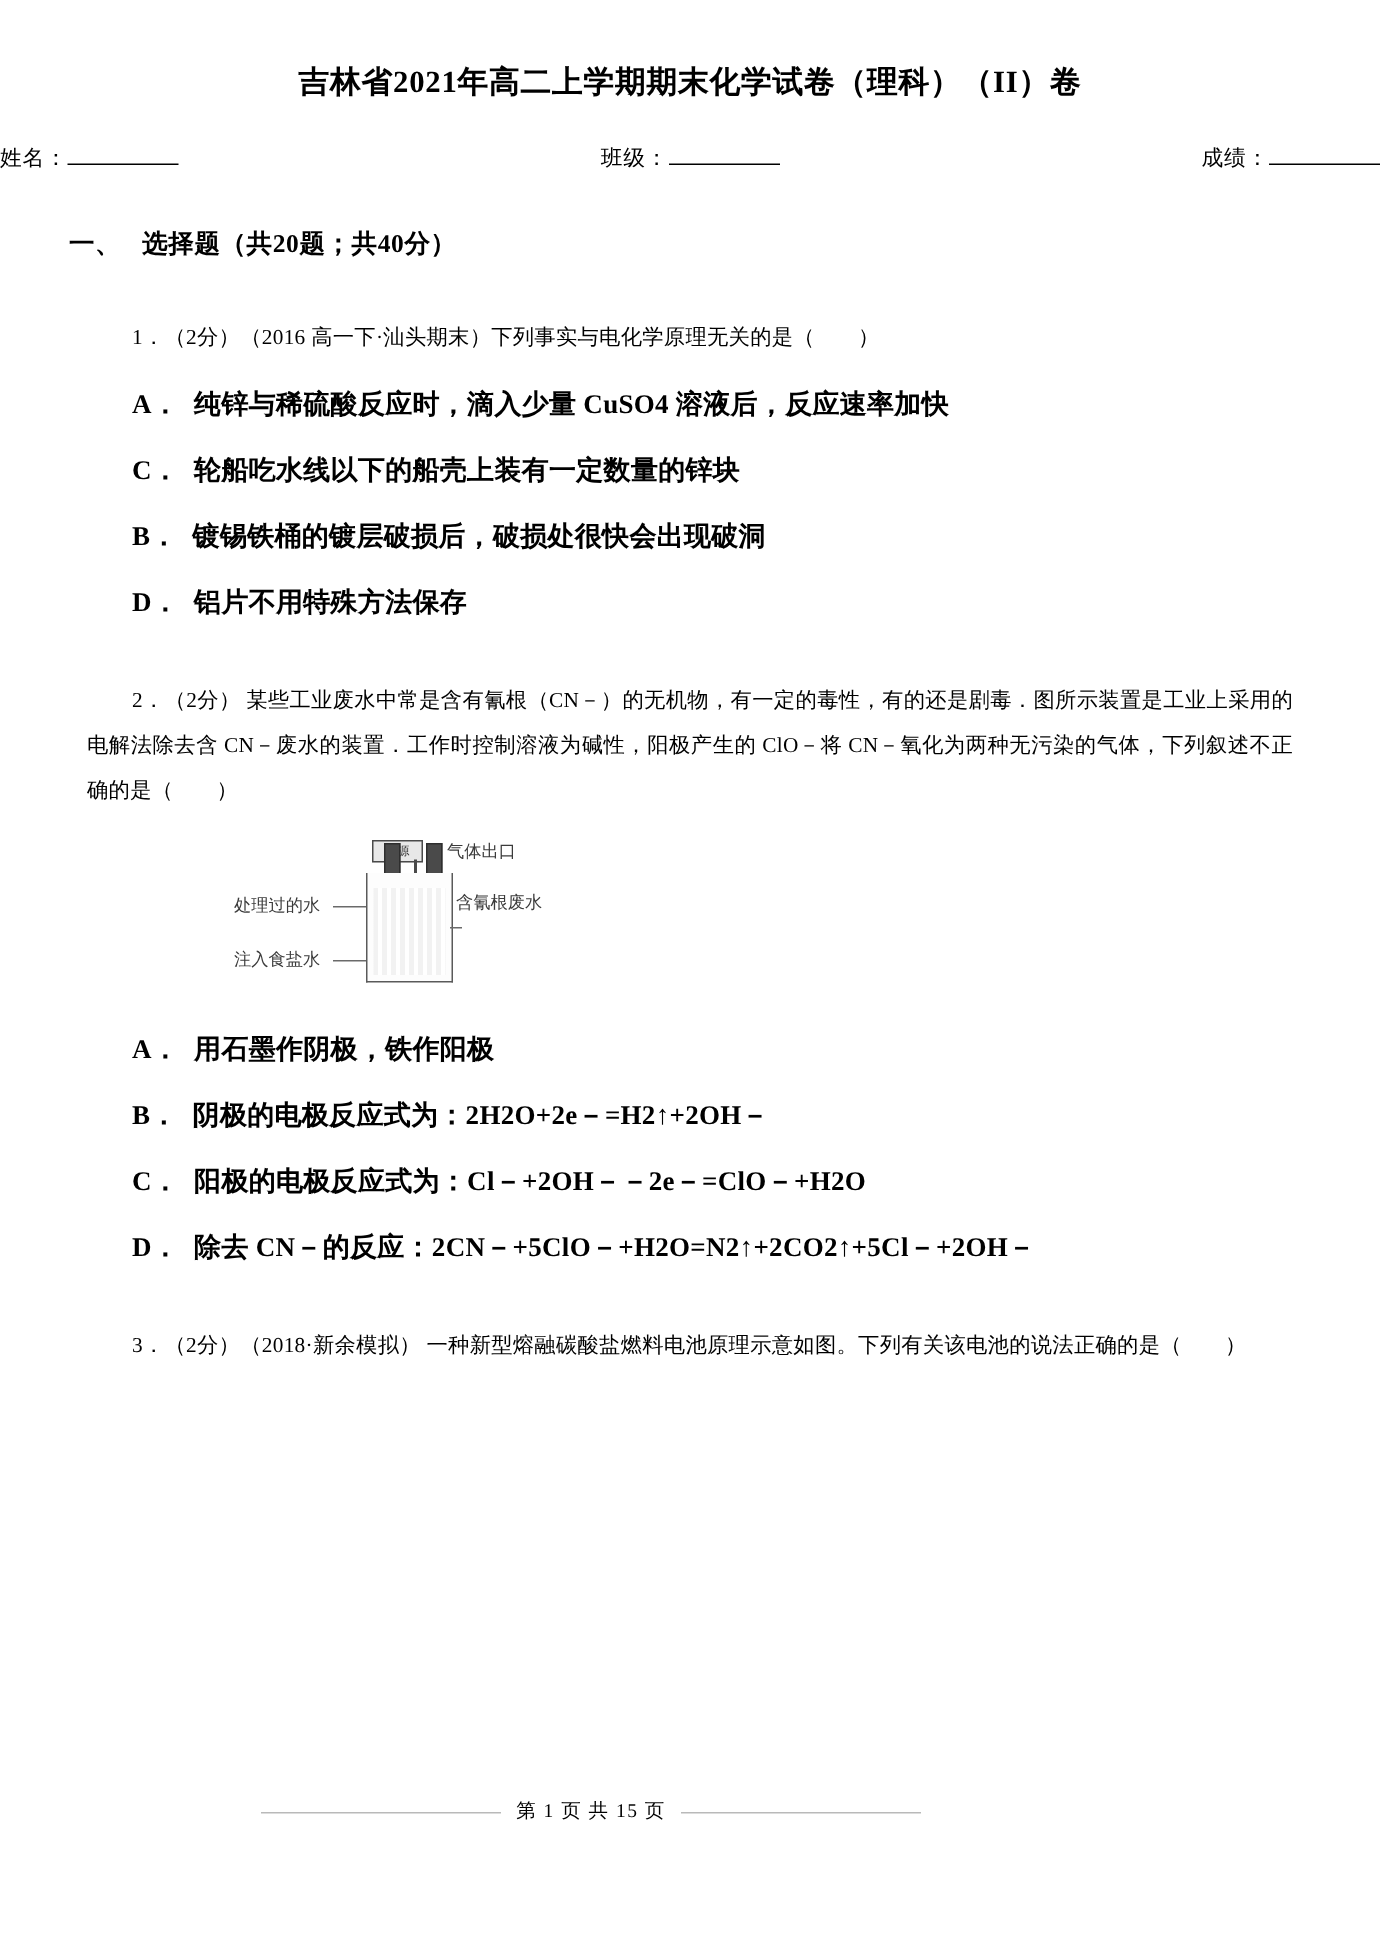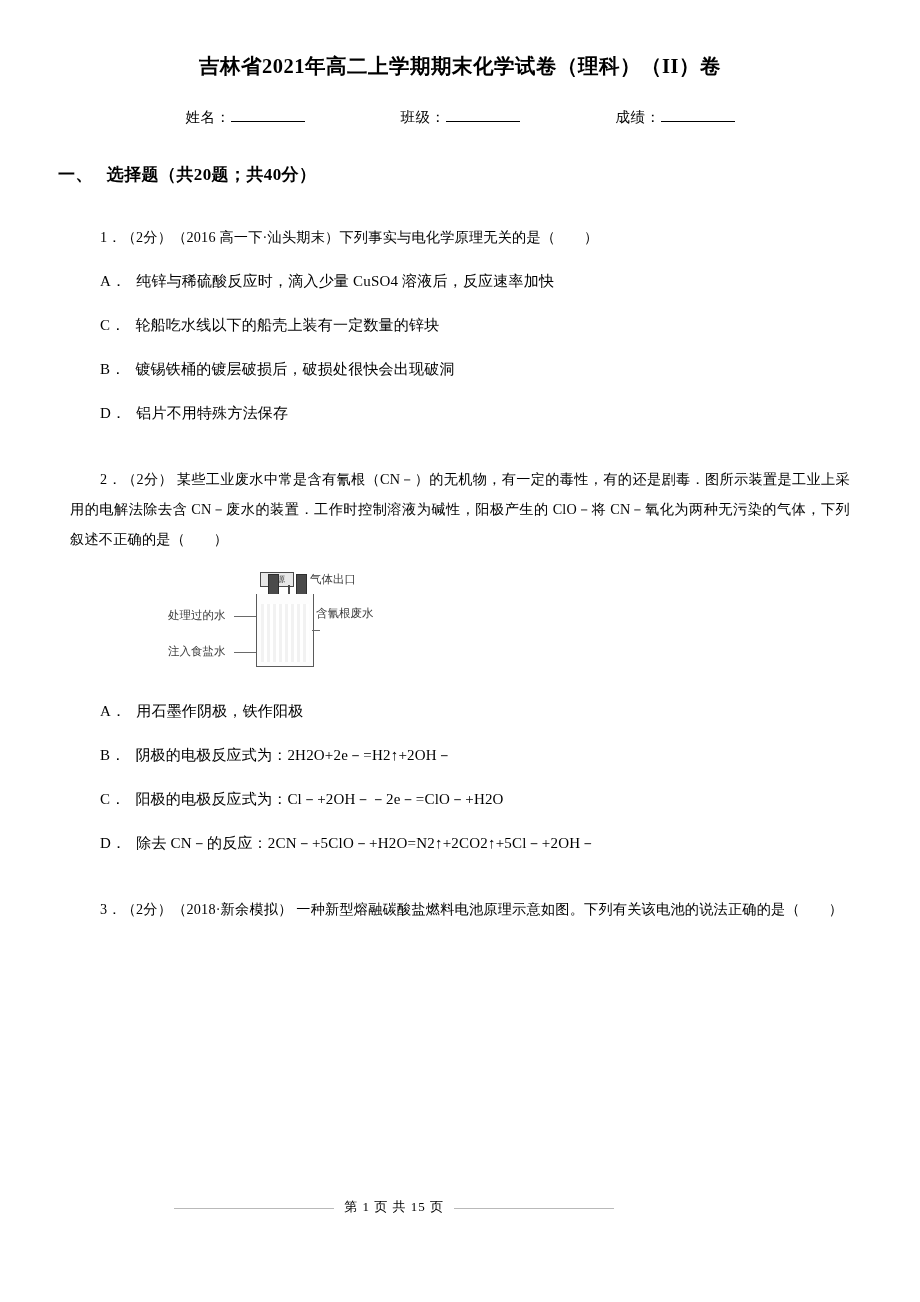--- a/index.html
+++ b/index.html
@@ -13,35 +13,35 @@
     font-family: "Liberation Serif", serif;
     color: #000000;
     position: relative;
     overflow: hidden;
   }
   .page {
     width: 920px;
     height: 1302px;
     position: relative;
     box-sizing: border-box;
-    padding: 12px;
+    padding: 0;
     border-radius: 32px;
   }
   .doc-title {
     text-align: center;
     font-size: 20.5px;
     font-weight: bold;
     letter-spacing: 0.5px;
     margin: 0;
     padding-top: 40px;
     font-family: "Liberation Serif", serif;
   }
   .info-row {
     display: flex;
-    justify-content: center;
+    justify-content: space-between;
     gap: 96px;
     margin-top: 28px;
     font-size: 14.5px;
     letter-spacing: 0.5px;
   }
   .info-item {
     white-space: nowrap;
   }
   .blank-line {
     display: inline-block;
@@ -67,25 +67,26 @@
     margin-top: 36px;
   }
   .q-stem {
     font-size: 14.2px;
     line-height: 30px;
     text-indent: 30px;
     letter-spacing: 0.2px;
     text-align: justify;
   }
   .opt {
-    font-size: 15px;
+    font-size: 18px;
     line-height: 30px;
     margin-top: 14px;
     padding-left: 30px;
     letter-spacing: 0.2px;
+    font-weight: bold;
   }
   .opt .opt-letter {
     margin-right: 10px;
   }
   
   .figure-wrap {
     margin: 18px 0 6px 0;
     padding-left: 94px;
   }
   .figure {

